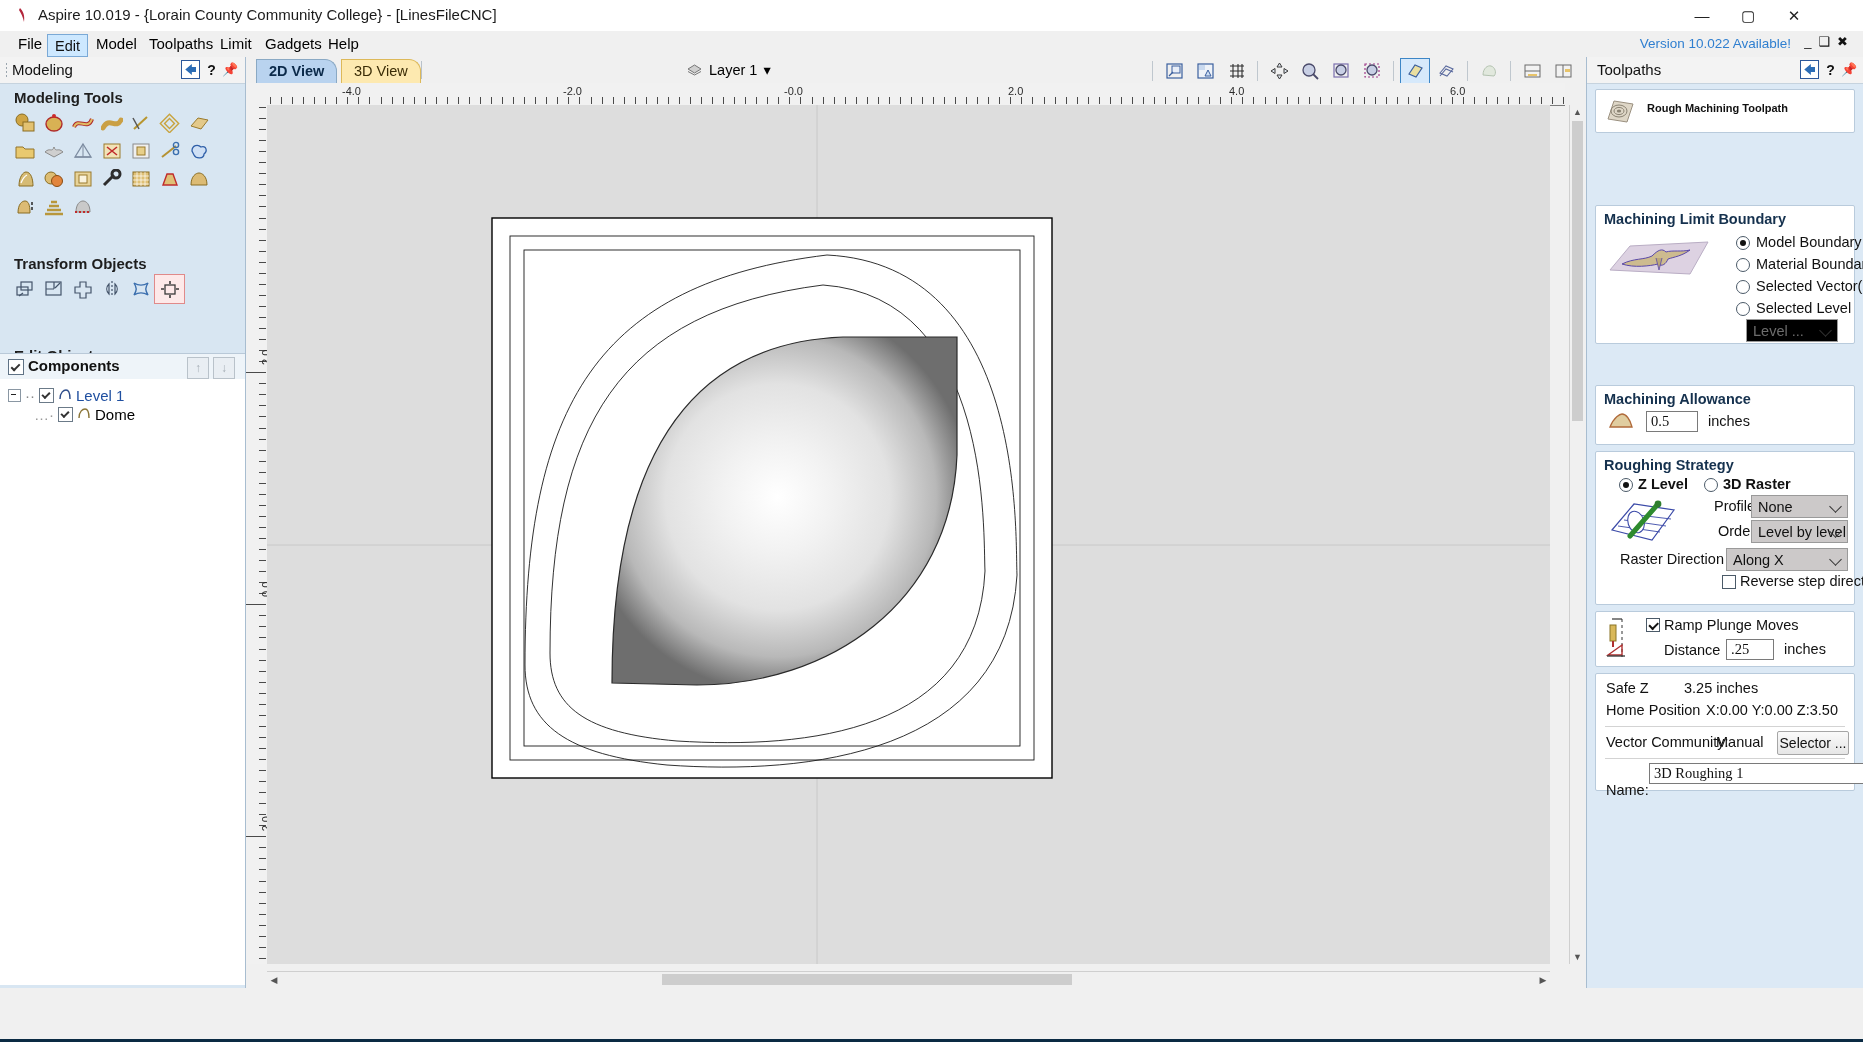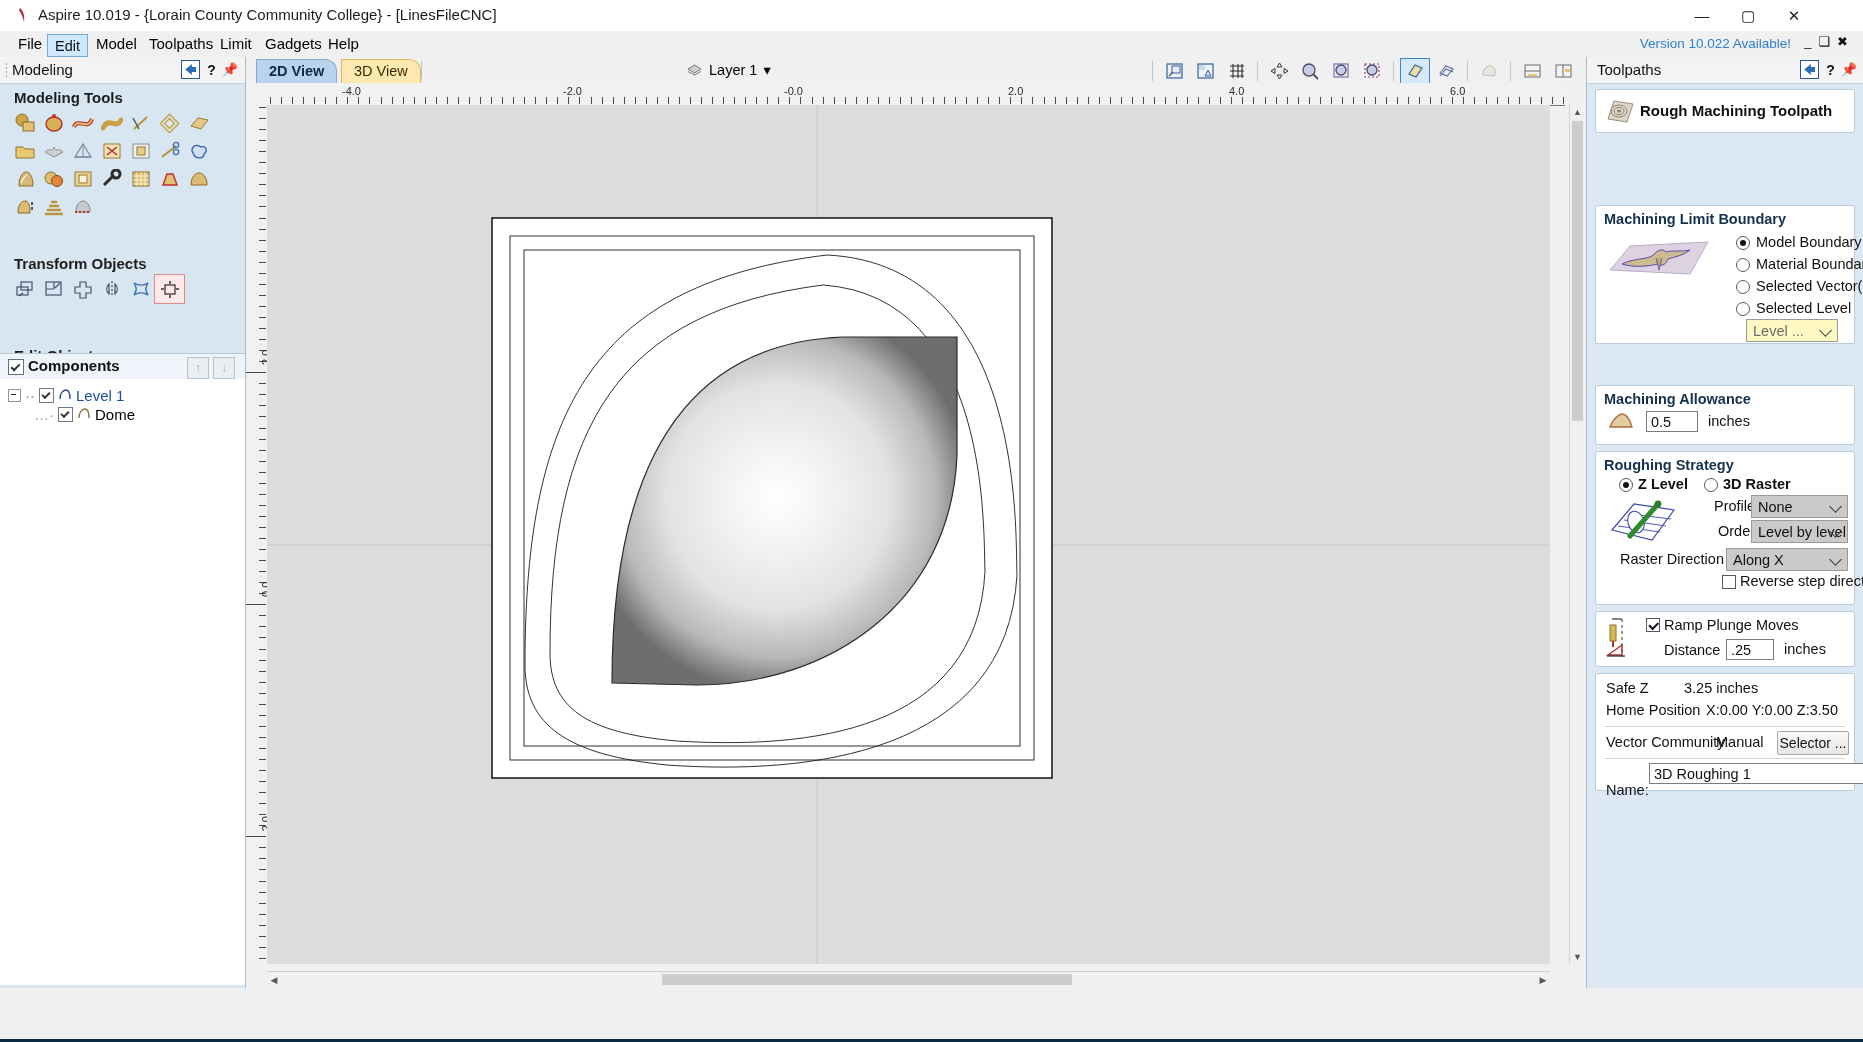--- a/index.html
+++ b/index.html
@@ -87,24 +87,24 @@
   .rightpanel{position:absolute;left:1586px;top:57px;width:277px;height:931px;background:#dce9f5;border-left:1px solid #a8bdd0;}
   .rp-header{position:absolute;left:0;top:0;width:277px;height:26px;background:#f3f3f3;border-bottom:1px solid #c6d3de;}
   .rp-title{position:absolute;left:10px;top:4px;font-size:15px;color:#111;}
   .grp{position:absolute;left:8px;width:258px;background:#fff;border:1px solid #b9cbdc;border-radius:2px;}
   .grp-label{position:absolute;font-size:14.5px;font-weight:bold;color:#15314e;}
   .lbl{position:absolute;font-size:14.5px;color:#111;white-space:nowrap;}
   .lbl.b{font-weight:bold;}
   .btn{position:absolute;height:22px;background:linear-gradient(#fafafa,#e6e6e6);border:1px solid #a6a6a6;
       font-size:14px;color:#111;display:flex;align-items:center;justify-content:center;border-radius:2px;}
   .txtin{position:absolute;height:21px;background:#fff;border:1px solid #7a7a7a;font-size:14.5px;
-      display:flex;align-items:center;padding-left:4px;color:#111;box-sizing:border-box;}
+      display:flex;align-items:center;padding-left:4px;color:#111;box-sizing:border-box;font-family:Liberation Serif, serif;}
   .sel{position:absolute;height:23px;background:#ccc9c9;border:1px solid #9a9a9a;font-size:14.5px;
       display:flex;align-items:center;padding-left:6px;color:#111;box-sizing:border-box;}
-  .sel.light{background:#fef9c3;}
+  .sel.light{background:#000000;}
   .sel .chev{position:absolute;right:7px;top:6px;width:8px;height:8px;border-right:1.6px solid #333;border-bottom:1.6px solid #333;transform:rotate(45deg);}
   .sel.dis{color:#6d6d6d;}
   .radio{position:absolute;width:14px;height:14px;border:1px solid #4b5a68;border-radius:50%;background:#fff;box-sizing:border-box;}
   .radio.on:after{content:"";position:absolute;left:3px;top:3px;width:6px;height:6px;border-radius:50%;background:#111;}
   .chk{position:absolute;width:14px;height:14px;border:1px solid #4b5a68;background:#fff;box-sizing:border-box;}
   .chk.on:after{content:"";position:absolute;left:2px;top:3px;width:7px;height:3.5px;border-left:2px solid #111;border-bottom:2px solid #111;transform:rotate(-45deg);}
   .hline{position:absolute;height:1px;background:#d3d3d3;}
 
   
   .statusbar{position:absolute;left:0;bottom:0;width:1863px;height:26px;background:#f0f0f0;border-top:1px solid #d2d2d2;}
@@ -814,21 +814,21 @@
 
     <div class="grp" style="top:32px;height:42px">
       <span style="position:absolute;left:10px;top:7px">
         <svg width="29" height="28">
             <path d="M2 22 L8 4 L27 7 L21 25 Z" fill="#ded6c6" stroke="#9a9080"></path>
             <ellipse cx="13" cy="14" rx="8" ry="6" fill="none" stroke="#8a8272"></ellipse>
             <ellipse cx="13" cy="14" rx="5" ry="3.6" fill="none" stroke="#8a8272"></ellipse>
             <ellipse cx="13" cy="14" rx="2.2" ry="1.6" fill="#8a8272"></ellipse>
           </svg>
       </span>
-      <span class="lbl b" style="left:44px;top:12px;font-size:15px">Rough Machining Toolpath</span>
+      <span class="lbl b" style="left:51px;top:12px;font-size:11px">Rough Machining Toolpath</span>
     </div>
 
 
     <div class="grp" style="top:148px;height:137px">
       <span class="grp-label" style="left:8px;top:5px">Machining Limit Boundary</span>
       <span style="position:absolute;left:8px;top:24px">
         <svg width="110" height="58" viewBox="0 0 110 58">
           <path d="M6 40 L26 16 L104 12 L86 44 Z" fill="#ddd2e2" stroke="#b9adc4"></path>
           <path d="M18 34 C30 28 40 30 48 26 C54 20 58 18 62 22 C68 20 78 22 86 20 C78 26 70 27 64 29 C62 34 58 37 54 34 C46 36 30 38 18 34 Z" fill="#cdbb8f" stroke="#5a49a8" stroke-width="1"></path>
           <path d="M52 28 L55 40 L58 28" fill="#bba77a" stroke="#5a49a8" stroke-width="0.8"></path>

